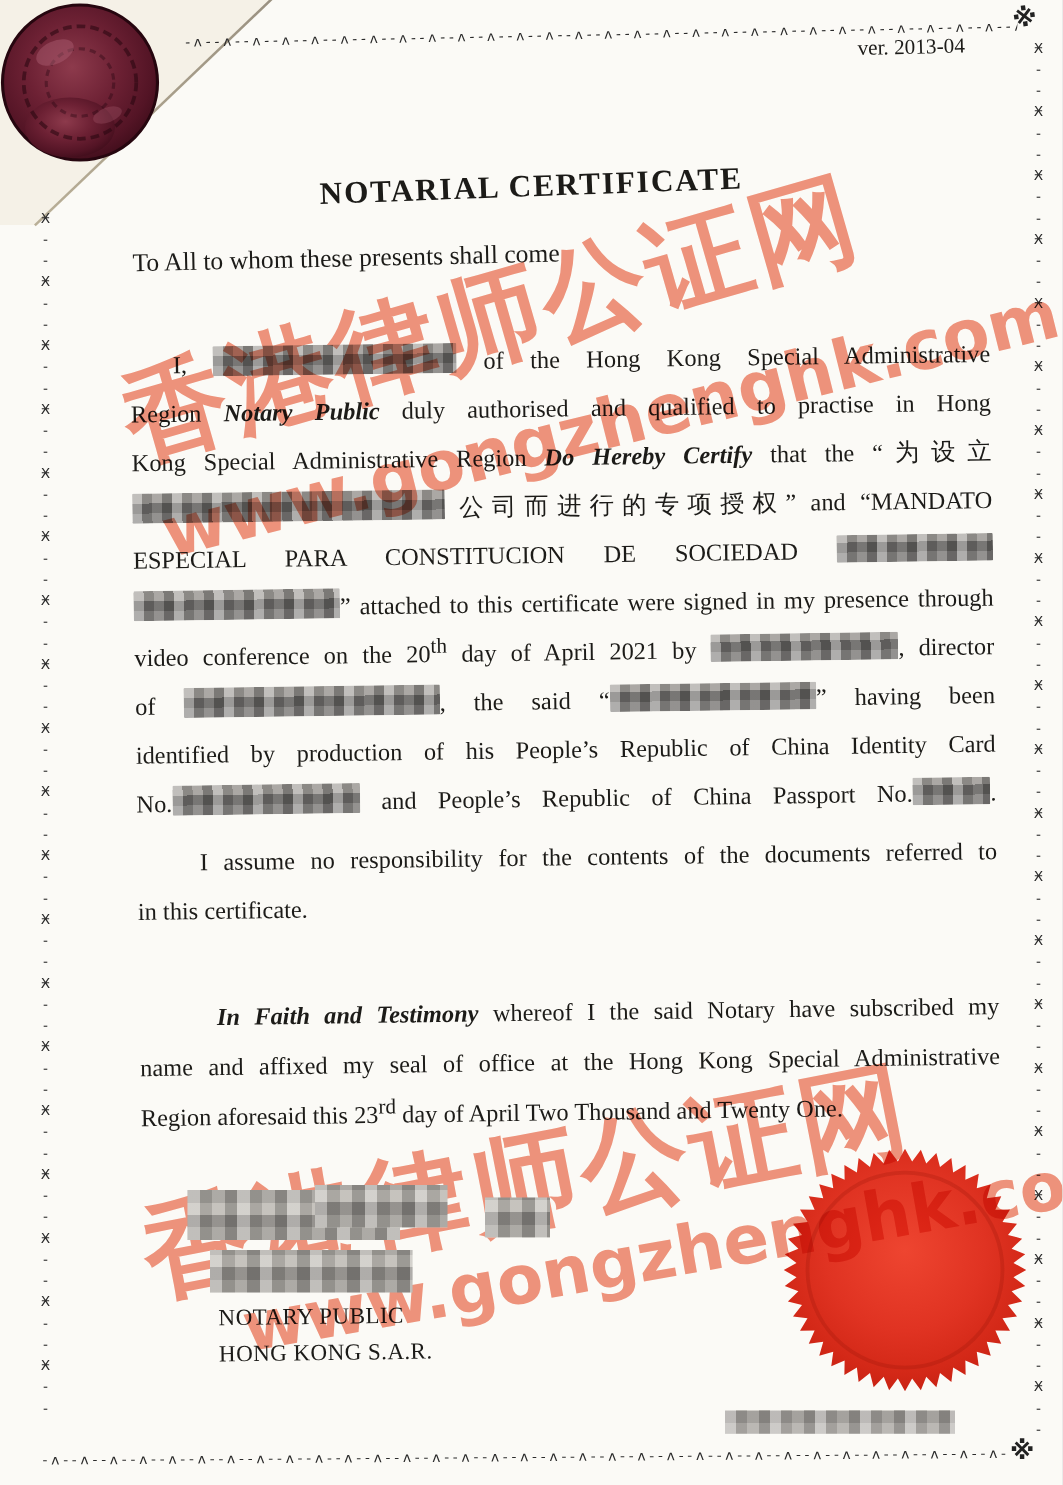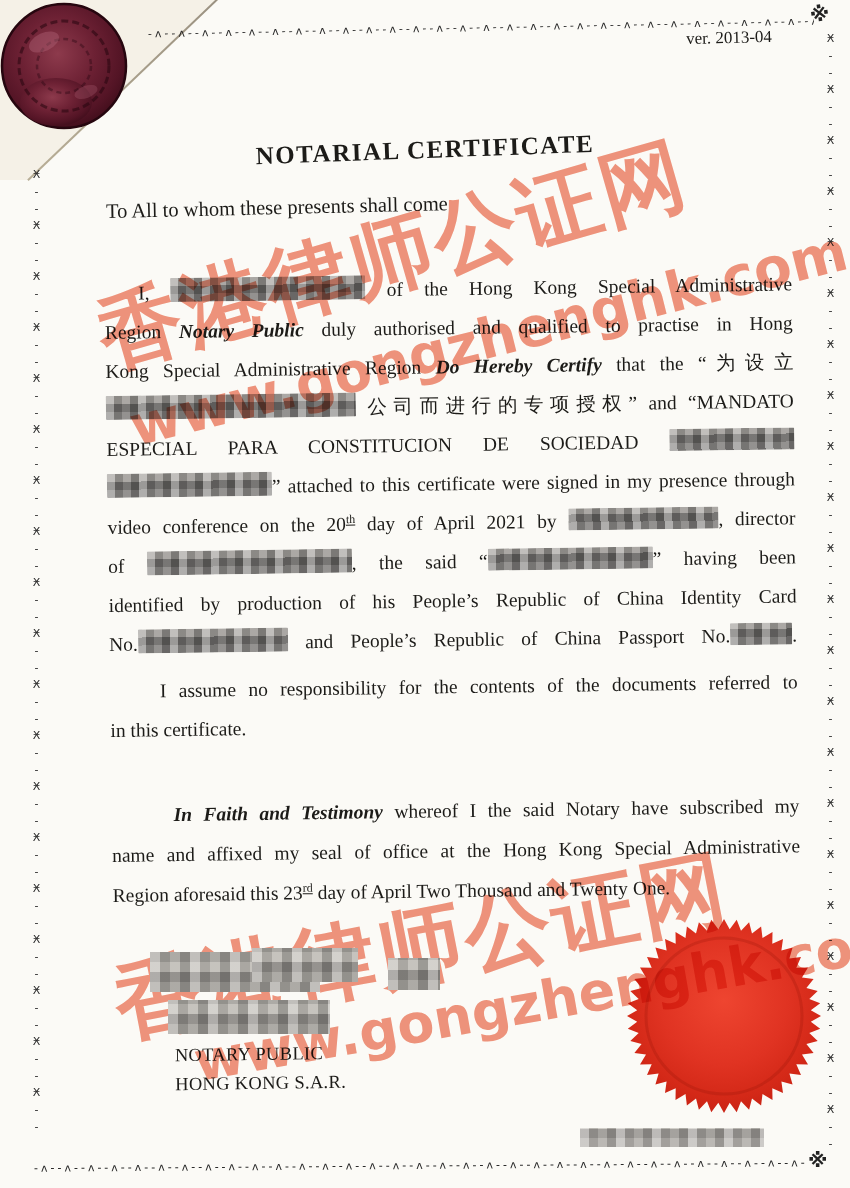--- a/index.html
+++ b/index.html
@@ -37,21 +37,21 @@
     transform:rotate(-2.1deg);}
   .salutation{position:absolute;left:106px;top:200px;font-size:20.5px;
     transform:rotate(-1.3deg);transform-origin:left center;}
   
   .body-text{position:absolute;left:104px;top:274px;width:688px;
     font-size:19.5px;transform:rotate(-0.8deg);transform-origin:left top;}
   .para .line{line-height:39px;}
   .para3 .line{line-height:40px;}
   .line.just{text-align:justify;text-align-last:justify;}
   .bi{font-weight:bold;font-style:italic;}
-  sup{font-size:12px;line-height:0;text-decoration:underline;}
+  sup{font-size:17px;line-height:0;}
   
   .redact{display:inline-block;vertical-align:-3px;border-radius:1px;
     background-image:
       repeating-linear-gradient(90deg, rgba(255,255,255,.30) 0 8px, rgba(0,0,0,.16) 8px 16px,
         rgba(255,255,255,.06) 16px 24px, rgba(0,0,0,.26) 24px 32px),
       repeating-linear-gradient(0deg, #8d8b89 0 8px, #706e6c 8px 16px, #a6a39f 16px 24px);}
   
   .mz{position:absolute;z-index:7;
     background-image:
       repeating-linear-gradient(90deg, rgba(255,255,255,.28) 0 10px, rgba(0,0,0,.13) 10px 20px,

